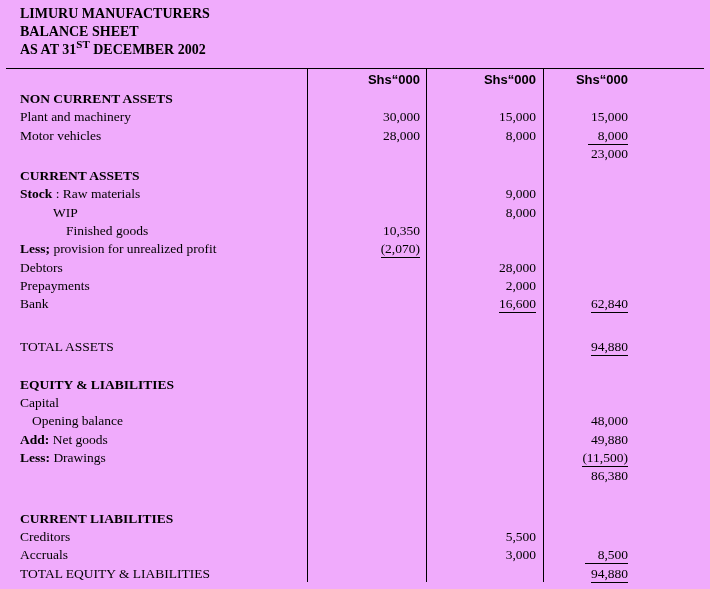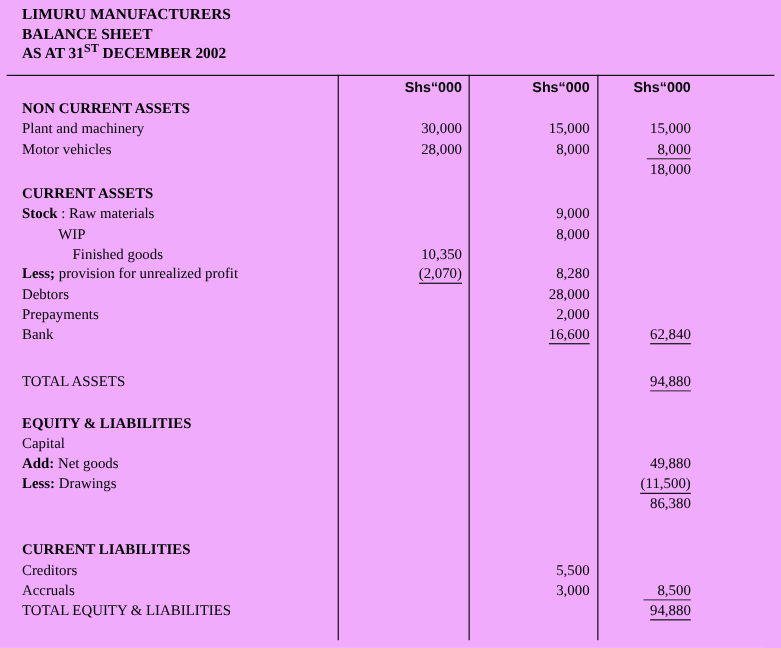--- a/index.html
+++ b/index.html
@@ -80,21 +80,21 @@
       <div class="c lab">Motor vehicles</div>
       <div class="c n1"><span>28,000</span></div>
       <div class="c n2"><span>8,000</span></div>
       <div class="c n3"><span class="u ext">8,000</span></div>
     </div>
 
     <div class="row">
       <div class="c lab"></div>
       <div class="c n1"></div>
         <div class="c n2"></div>
-      <div class="c n3"><span>18,000</span></div>
+      <div class="c n3"><span>23,000</span></div>
     </div>
 
     <div class="sp4"></div>
 
     <div class="row">
       <div class="c lab bold">CURRENT ASSETS</div>
       <div class="c n1"></div>
         <div class="c n2"></div>
         <div class="c n3"></div>
     </div>
@@ -116,21 +116,20 @@
     <div class="row">
       <div class="c lab ind2b">Finished goods</div>
       <div class="c n1"><span>10,350</span></div>
       <div class="c n2"></div>
       <div class="c n3"></div>
     </div>
 
     <div class="row">
       <div class="c lab"><span class="b">Less;</span><span> provision for unrealized profit</span></div>
       <div class="c n1"><span class="u">(2,070)</span></div>
-      <div class="c n2"><span>8,280</span></div>
       <div class="c n3"></div>
     </div>
 
     <div class="row">
       <div class="c lab">Debtors</div>
       <div class="c n1"></div>
       <div class="c n2"><span>28,000</span></div>
       <div class="c n3"></div>
     </div>
 
@@ -166,20 +165,26 @@
         <div class="c n3"></div>
     </div>
 
     <div class="row">
       <div class="c lab">Capital</div>
       <div class="c n1"></div>
         <div class="c n2"></div>
         <div class="c n3"></div>
     </div>
 
+    <div class="row">
+      <div class="c lab ind1">Opening balance</div>
+      <div class="c n1"></div>
+        <div class="c n2"></div>
+      <div class="c n3"><span>48,000</span></div>
+    </div>
 
     <div class="row">
       <div class="c lab"><span class="b">Add:</span><span> Net goods</span></div>
       <div class="c n1"></div>
         <div class="c n2"></div>
       <div class="c n3"><span>49,880</span></div>
     </div>
 
     <div class="row">
       <div class="c lab"><span class="b">Less:</span><span> Drawings</span></div>

